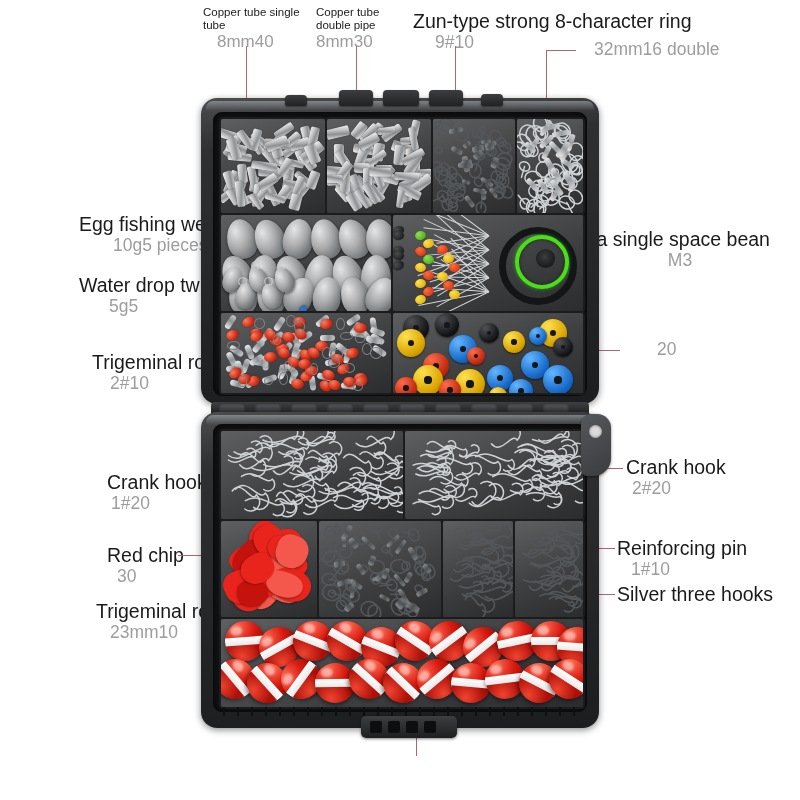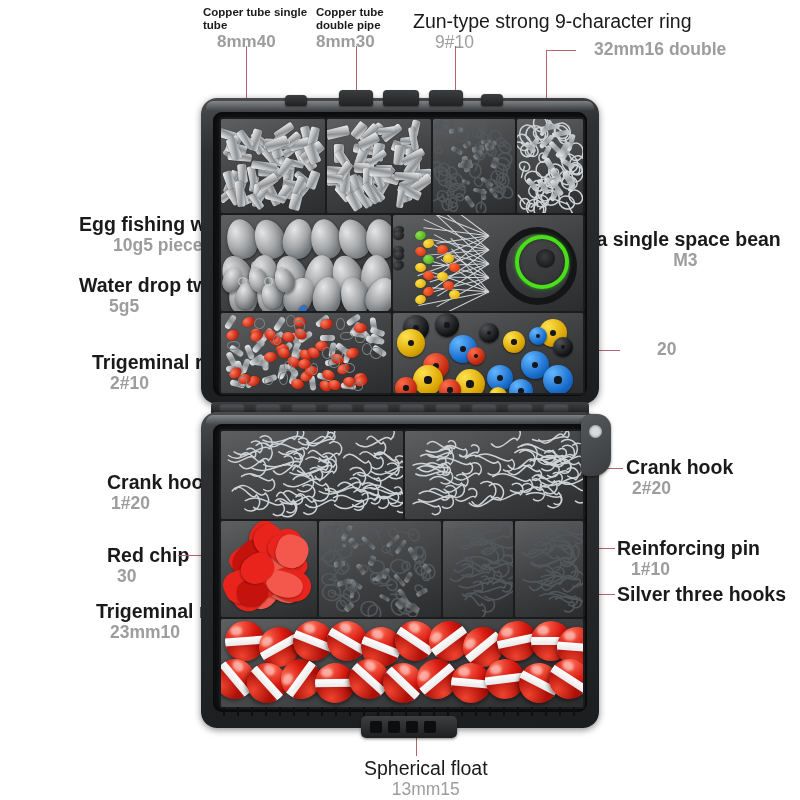--- a/index.html
+++ b/index.html
@@ -6,21 +6,21 @@
   body{width:800px;height:800px;position:relative;overflow:hidden;
        font-family:"Liberation Sans", sans-serif;}
 
   #stage{position:absolute;left:0;top:0;width:800px;height:800px;}
 
   
   .lbl{position:absolute;color:#1a1a1a;line-height:1.12;white-space:nowrap;}
   .lbl .t{display:block;}
   .lbl .s{display:block;color:#9d9d9d;}
   .ctr{text-align:center;}
-  .lft{text-align:left;font-weight:bold;}
+  .lft{text-align:left;}
 
   .sz-sm .t{font-size:11.5px;}
   .sz-sm .s{font-size:17px;}
   .sz-lg .t{font-size:19.5px;}
   .sz-lg .s{font-size:17.5px;}
 
   .lbl.wrap{white-space:normal;}
 
   
   .lead{position:absolute;background:#b4656b;}
@@ -162,21 +162,21 @@
     <span class="t">Copper tube single tube</span>
     <span class="s" style="margin-left:14px;">8mm40</span>
   </div>
 
   <div class="lbl sz-sm lft wrap" style="left:316px;top:6px;width:82px;">
     <span class="t">Copper tube double pipe</span>
     <span class="s">8mm30</span>
   </div>
 
   <div class="lbl sz-lg ctr" style="left:413px;top:11px;">
-    <span class="t">Zun-type strong 9-character ring</span>
+    <span class="t">Zun-type strong 8-character ring</span>
     <span class="s" style="display:block;text-align:left;margin-left:22px;">9#10</span>
   </div>
 
   <div class="lbl sz-lg lft" style="left:578px;top:40px;">
     <span class="s" style="margin-left:16px;">32mm16 double</span>
   </div>
 
   <div class="lbl sz-lg lft" style="left:79px;top:214px;">
     <span class="t">Egg fishing weight</span>
     <span class="s" style="margin-left:34px;">10g5 pieces</span>
@@ -223,24 +223,20 @@
 
   <div class="lbl sz-lg lft" style="left:617px;top:538px;">
     <span class="t">Reinforcing pin</span>
     <span class="s" style="margin-left:14px;">1#10</span>
   </div>
 
   <div class="lbl sz-lg lft" style="left:617px;top:584px;">
     <span class="t">Silver three hooks</span>
   </div>
 
-  <div class="lbl sz-lg ctr" style="left:364px;top:758px;">
-    <span class="t">Spherical float</span>
-    <span class="s">13mm15</span>
-  </div>
 
   <div class="lead v" style="left:246px;top:46px;height:96px;"></div>
   <div class="lead v" style="left:356px;top:46px;height:104px;"></div>
   <div class="lead v" style="left:455px;top:46px;height:105px;"></div>
   <div class="lead h" style="left:546px;top:50px;width:30px;"></div>
   <div class="lead v" style="left:546px;top:50px;height:96px;"></div>
 
   <div class="lead h" style="left:255px;top:239px;width:120px;"></div>
   <div class="lead h" style="left:245px;top:295px;width:145px;"></div>
   <div class="lead h" style="left:250px;top:362px;width:115px;"></div>

